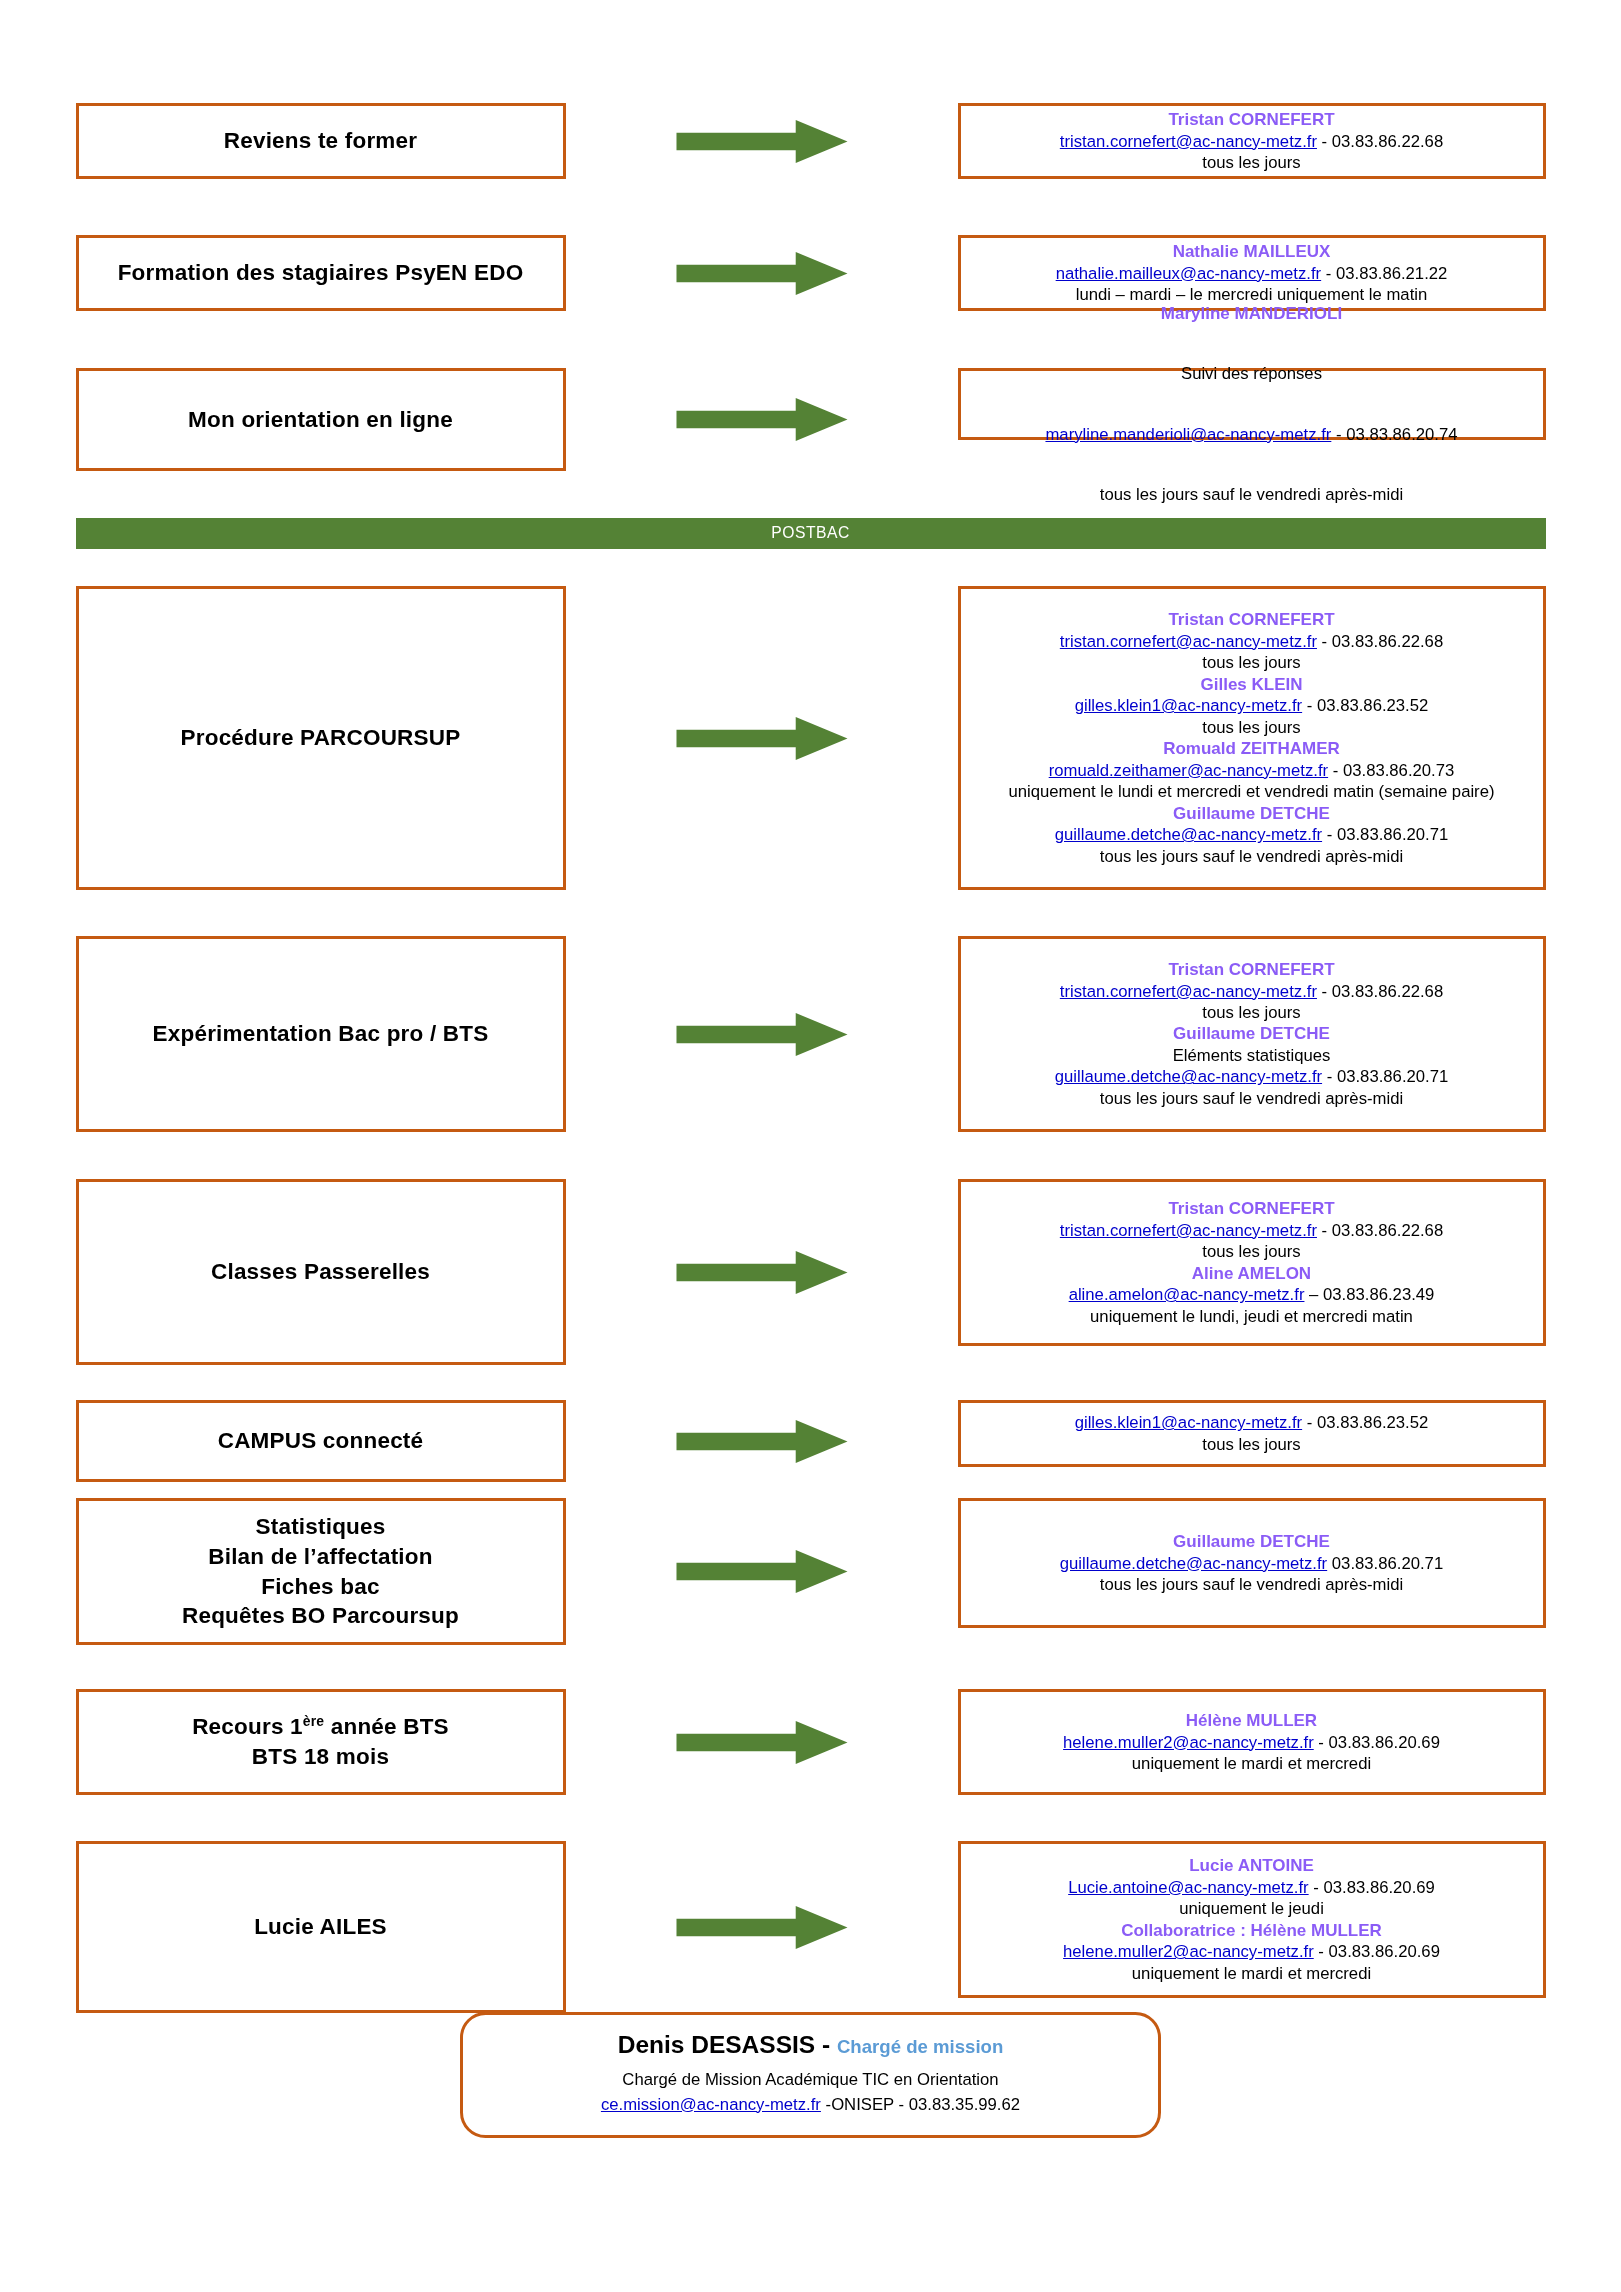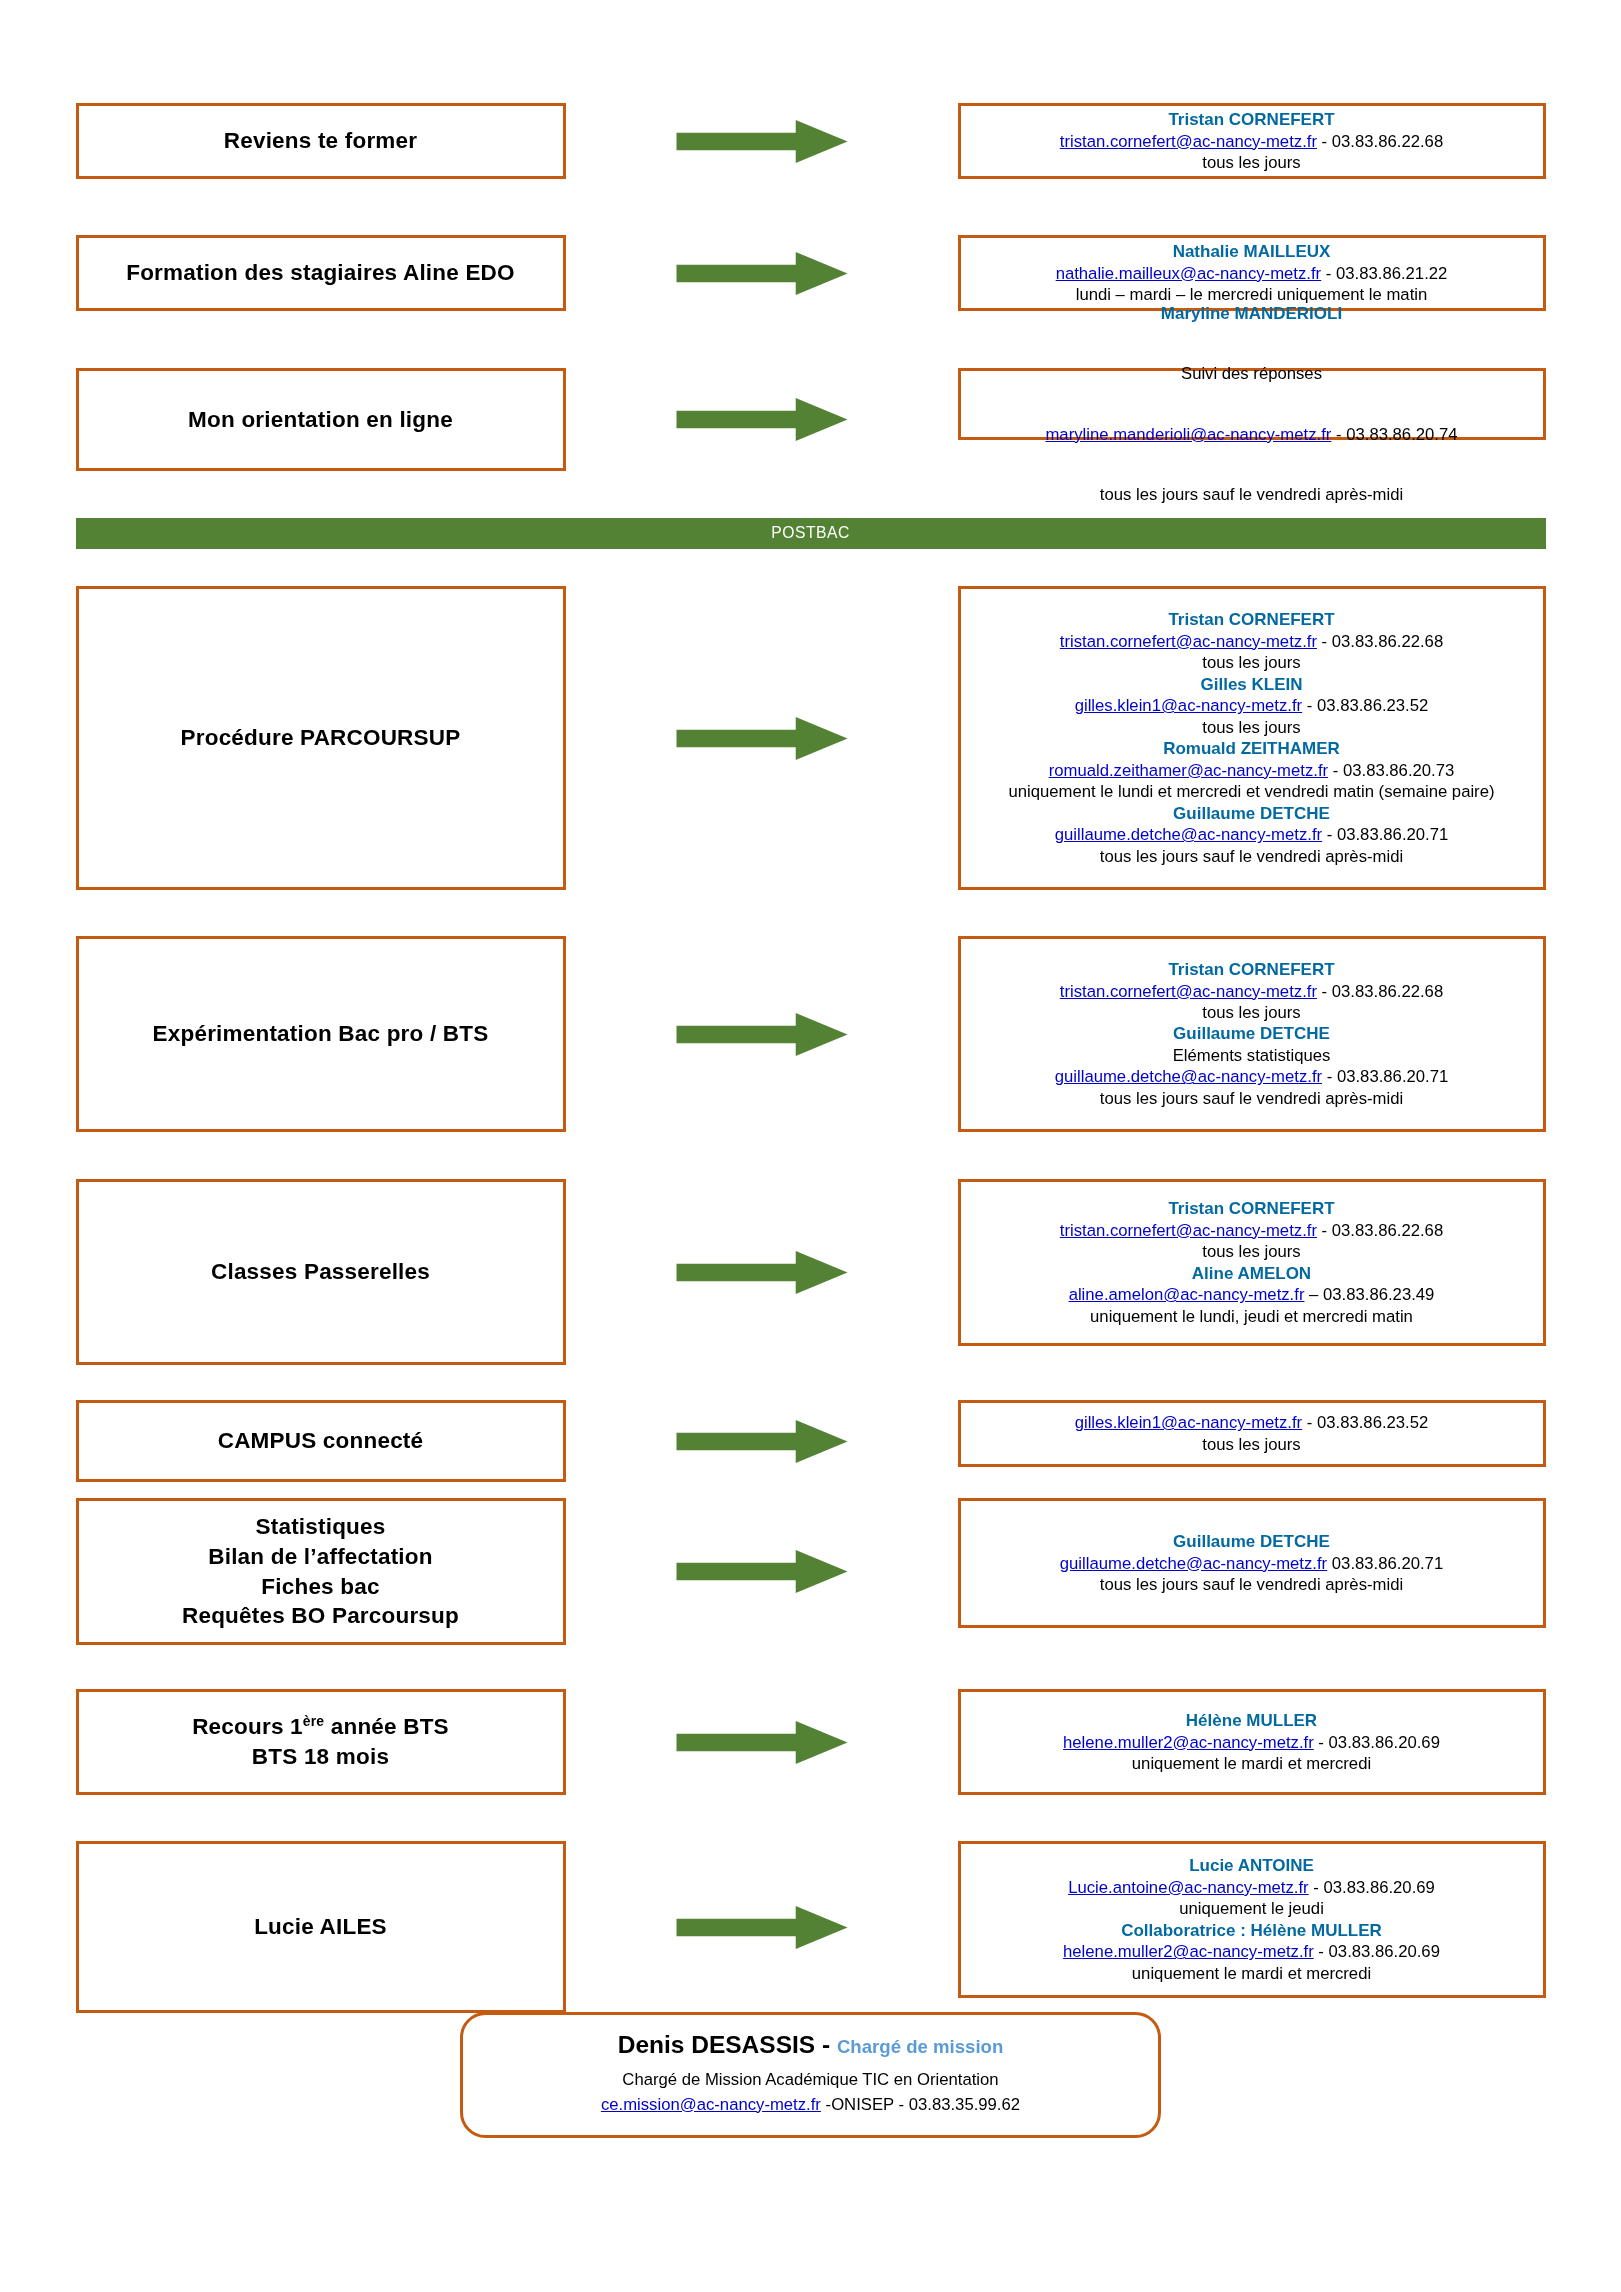--- a/index.html
+++ b/index.html
@@ -85,21 +85,21 @@
     align-items: center;
     justify-content: center;
     text-align: center;
     padding: 7.8px 9.8px;
   }
 
   .c-name {
     font-weight: bold;
     font-size: 17px;
     line-height: 1.28;
-    color: #0369a1;
+    color: #8b5cf6;
     white-space: nowrap;
   }
   .c-line {
     font-size: 16.7px;
     line-height: 1.28;
     color: #000000;
     white-space: nowrap;
   }
   .c-mail {
     color: #0000CC;
@@ -184,21 +184,21 @@
           <div class="contact-box" style="height:76px;">
             <div class="c-name">Tristan CORNEFERT</div>
             <div class="c-line"><span class="c-mail">tristan.cornefert@ac-nancy-metz.fr</span><span> - </span><span>03.83.86.22.68</span></div>
             <div class="c-note">tous les jours</div>
           </div>
         </div>
       </div>
       <div style="position:absolute; left:0; right:0; top:235px;">
         <div class="row">
           <div class="label-box" style="height:76px;">
-            <div class="label-text"><span class="sp">Formation des stagiaires Aline EDO</span></div>
+            <div class="label-text"><span class="sp">Formation des stagiaires PsyEN EDO</span></div>
           </div>
           <div class="arrow-cell">
             <svg class="arrow" viewBox="0 0 175 44" xmlns="http://www.w3.org/2000/svg">
               <polygon points="0,13 122,13 122,0 175,22 122,44 122,31 0,31" fill="#548235"></polygon>
             </svg>
           </div>
           <div class="contact-box" style="height:76px;">
             <div class="c-name">Nathalie MAILLEUX</div>
             <div class="c-line"><span class="c-mail">nathalie.mailleux@ac-nancy-metz.fr</span><span> - </span><span>03.83.86.21.22</span></div>
             <div class="c-note">lundi – mardi – le mercredi uniquement le matin</div>

